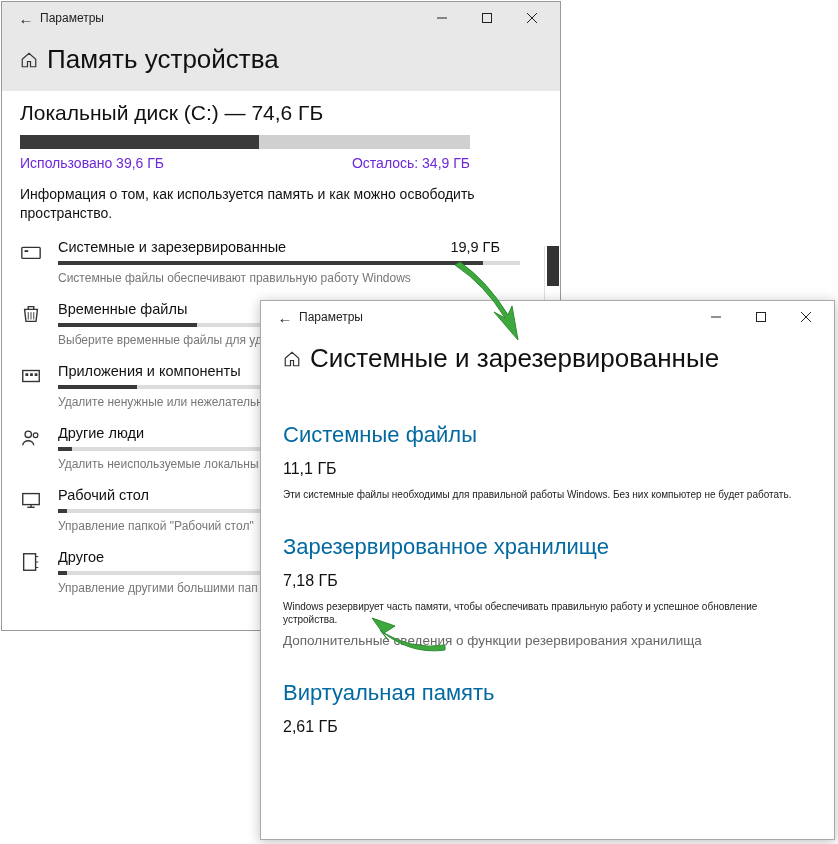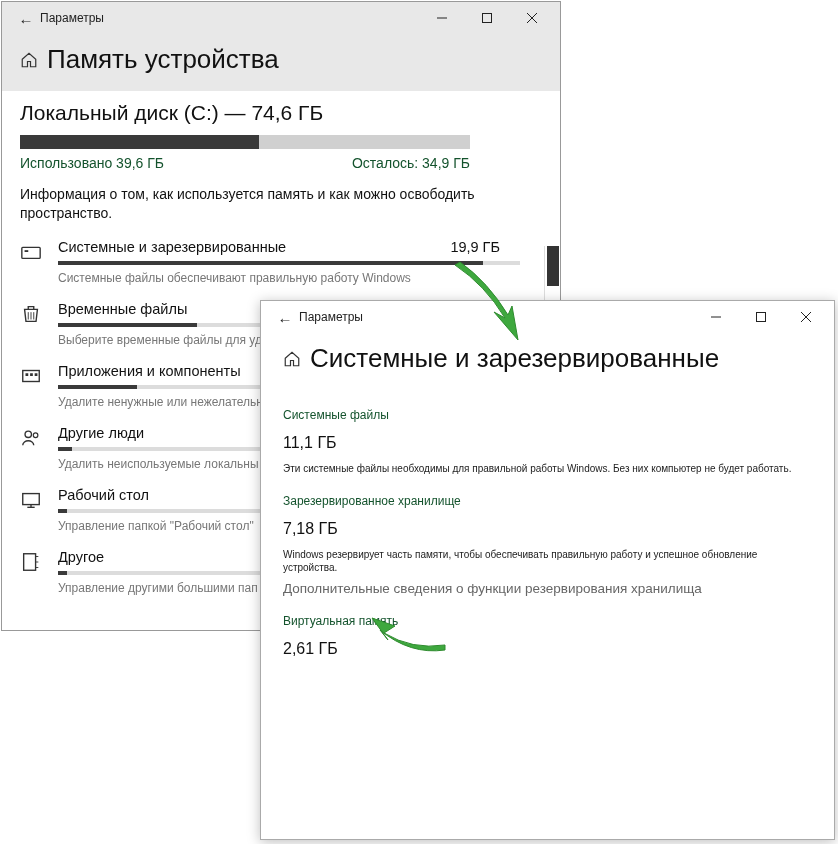--- a/index.html
+++ b/index.html
@@ -55,35 +55,35 @@
   .home-icon { width: 18px; height: 18px; }
   .page-title { font-size: 26px; font-weight: 400; color: #111; }
   .window.front .page-title { font-size: 26px; }
   .content { padding: 10px 18px; color: #111; }
   .window.front .content { padding: 6px 22px 0 22px; }
   .disk-heading { font-size: 21px; font-weight: 400; margin-bottom: 10px; color:#111; }
   .big-bar {
     width: 450px; height: 14px; background: #d0d0d0; position: relative; margin-bottom: 6px;
   }
   .big-bar .fill { position: absolute; left:0; top:0; bottom:0; width: 53%; background: #3a3a3a; }
-  .usage-row { display: flex; width: 450px; justify-content: space-between; font-size: 14px; color: #14532d; margin-bottom: 14px; }
+  .usage-row { display: flex; width: 450px; justify-content: space-between; font-size: 14px; color: #6d28d9; margin-bottom: 14px; }
   .info-text { font-size: 14px; color: #111; width: 460px; line-height: 1.35; margin-bottom: 16px; }
   .category {
     display: flex; align-items: flex-start; gap: 16px; margin-bottom: 16px; width: 500px;
   }
   .cat-icon { width: 22px; flex: 0 0 22px; margin-top: 2px; color:#333; }
   .cat-body { flex: 1; }
   .cat-head-row { display: flex; justify-content: space-between; align-items: baseline; }
   .cat-name { font-size: 14.5px; color: #111; }
   .cat-size { font-size: 14.5px; color: #111; padding-right: 20px; text-align: right;}
   .cat-bar { height: 4px; background: #dcdcdc; margin: 6px 0 6px 0; position: relative; }
   .cat-bar .fill { position:absolute; left:0; top:0; bottom:0; background:#3a3a3a; }
   .cat-desc { font-size: 12px; color: #777; }
   
-  .sec-title { font-size: 12px; font-weight: 400; margin-top: 18px; margin-bottom: 12px; color:#14532d;}
+  .sec-title { font-size: 22px; font-weight: 400; margin-top: 32px; margin-bottom: 12px; color:#0369a1;}
   .sec-value { font-size: 16px; margin-bottom: 10px; color:#111;}
   .sec-desc { font-size: 10px; color: #222; line-height: 1.35; margin-bottom: 6px; max-width: 520px;}
   .sec-link { font-size: 13.5px; color: #666; margin-bottom: 10px; }
   
   .scroll-track {
     position: absolute; right: 0; top: 244px; width: 16px; height: 60px; background: #fff;
     border-left: 1px solid #ddd;
   }
   .scroll-thumb { position: absolute; left: 2px; top: 0; width: 12px; height: 40px; background: #333; }
   

